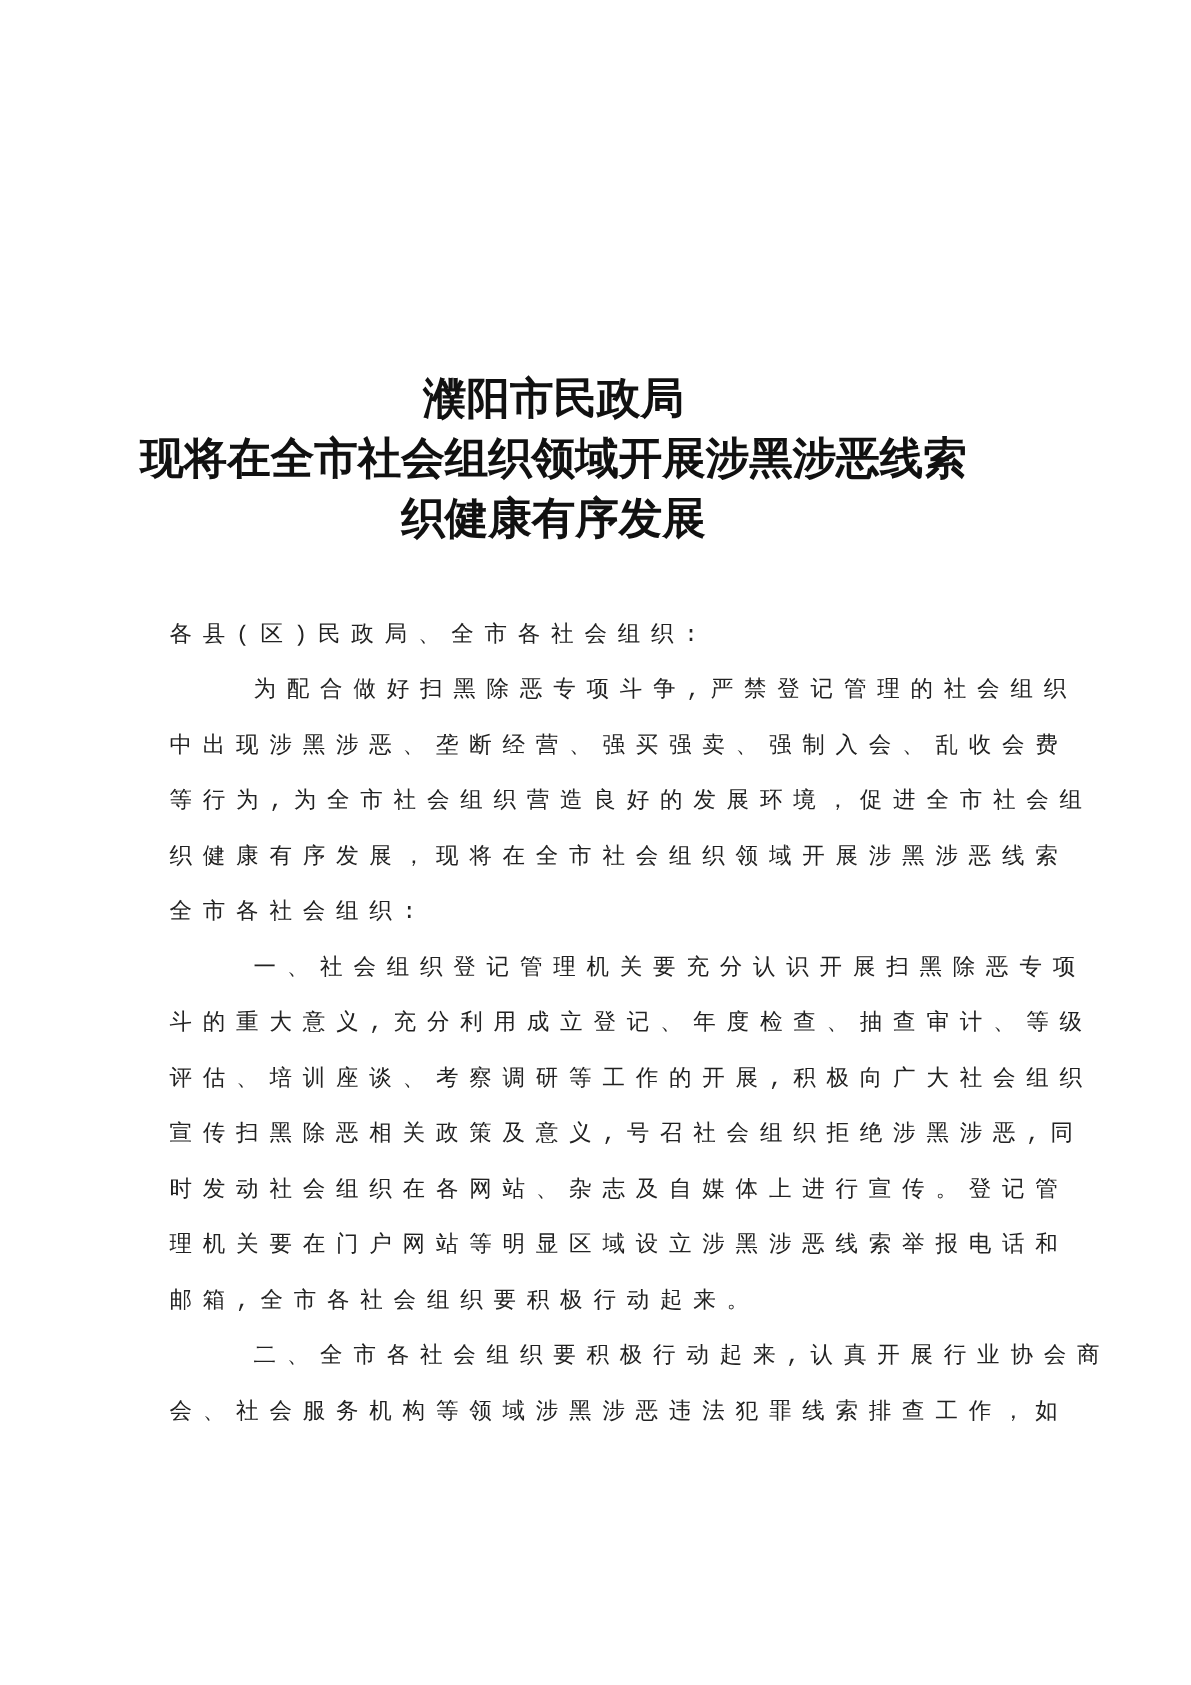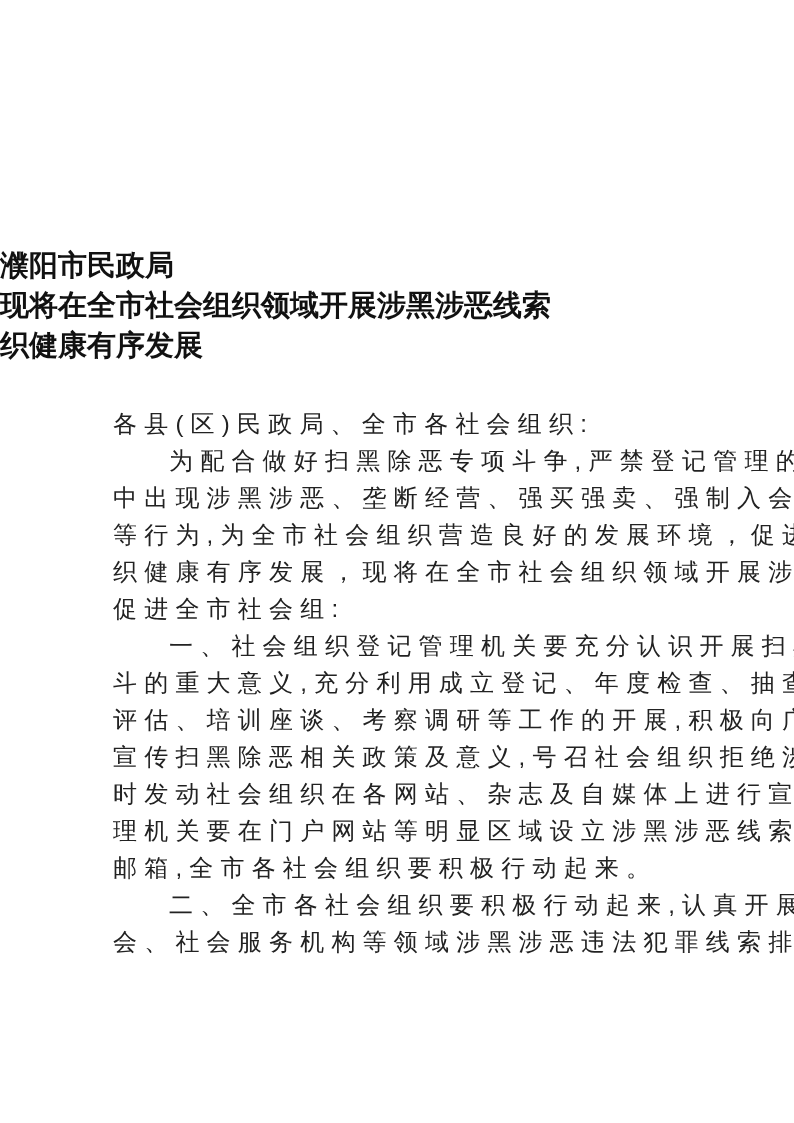--- a/index.html
+++ b/index.html
@@ -19,37 +19,39 @@
     left: 0; top: 0;
     width: 794px;
     height: 1123px;
     background: #ffffff;
   }
   .title-block {
     position: absolute;
     left: 0;
     top: 245px;
     width: 664px;
+    text-align: center;
     font-family: "DejaVu Serif", "Liberation Serif", serif;
     font-weight: bold;
     font-size: 29px;
     line-height: 40px;
     color: #111111;
+    padding-left: 37px;
   }
   .title-line {
     display: block;
     white-space: nowrap;
   }
   .body-block {
     position: absolute;
     left: 113px;
     top: 405px;
     width: 590px;
-    font-family: Liberation Sans, sans-serif;
-    font-size: 24px;
+    font-family: Liberation Mono, monospace;
+    font-size: 15px;
     line-height: 37px;
     color: #222222;
   }
   .line {
     display: block;
     white-space: nowrap;
     letter-spacing: 7.2px;
     height: 37px;
   }
   .indent {
@@ -68,21 +70,21 @@
   </div>
 
   <div class="body-block">
     <span class="line">各县(区)民政局、全市各社会组织:</span>
 
     <div>
       <span class="line indent">为配合做好扫黑除恶专项斗争,严禁登记管理的社会组织</span>
       <span class="line">中出现涉黑涉恶、垄断经营、强买强卖、强制入会、乱收会费</span>
       <span class="line">等行为,为全市社会组织营造良好的发展环境，促进全市社会组</span>
       <span class="line">织健康有序发展，现将在全市社会组织领域开展涉黑涉恶线索</span>
-      <span class="line">促进全市社会组:</span>
+      <span class="line">全市各社会组织:</span>
     </div>
 
     <div>
       <span class="line indent">一、社会组织登记管理机关要充分认识开展扫黑除恶专项</span>
       <span class="line">斗的重大意义,充分利用成立登记、年度检查、抽查审计、等级</span>
       <span class="line">评估、培训座谈、考察调研等工作的开展,积极向广大社会组织</span>
       <span class="line">宣传扫黑除恶相关政策及意义,号召社会组织拒绝涉黑涉恶,同</span>
       <span class="line">时发动社会组织在各网站、杂志及自媒体上进行宣传。登记管</span>
       <span class="line">理机关要在门户网站等明显区域设立涉黑涉恶线索举报电话和</span>
       <span class="line">邮箱,全市各社会组织要积极行动起来。</span>

